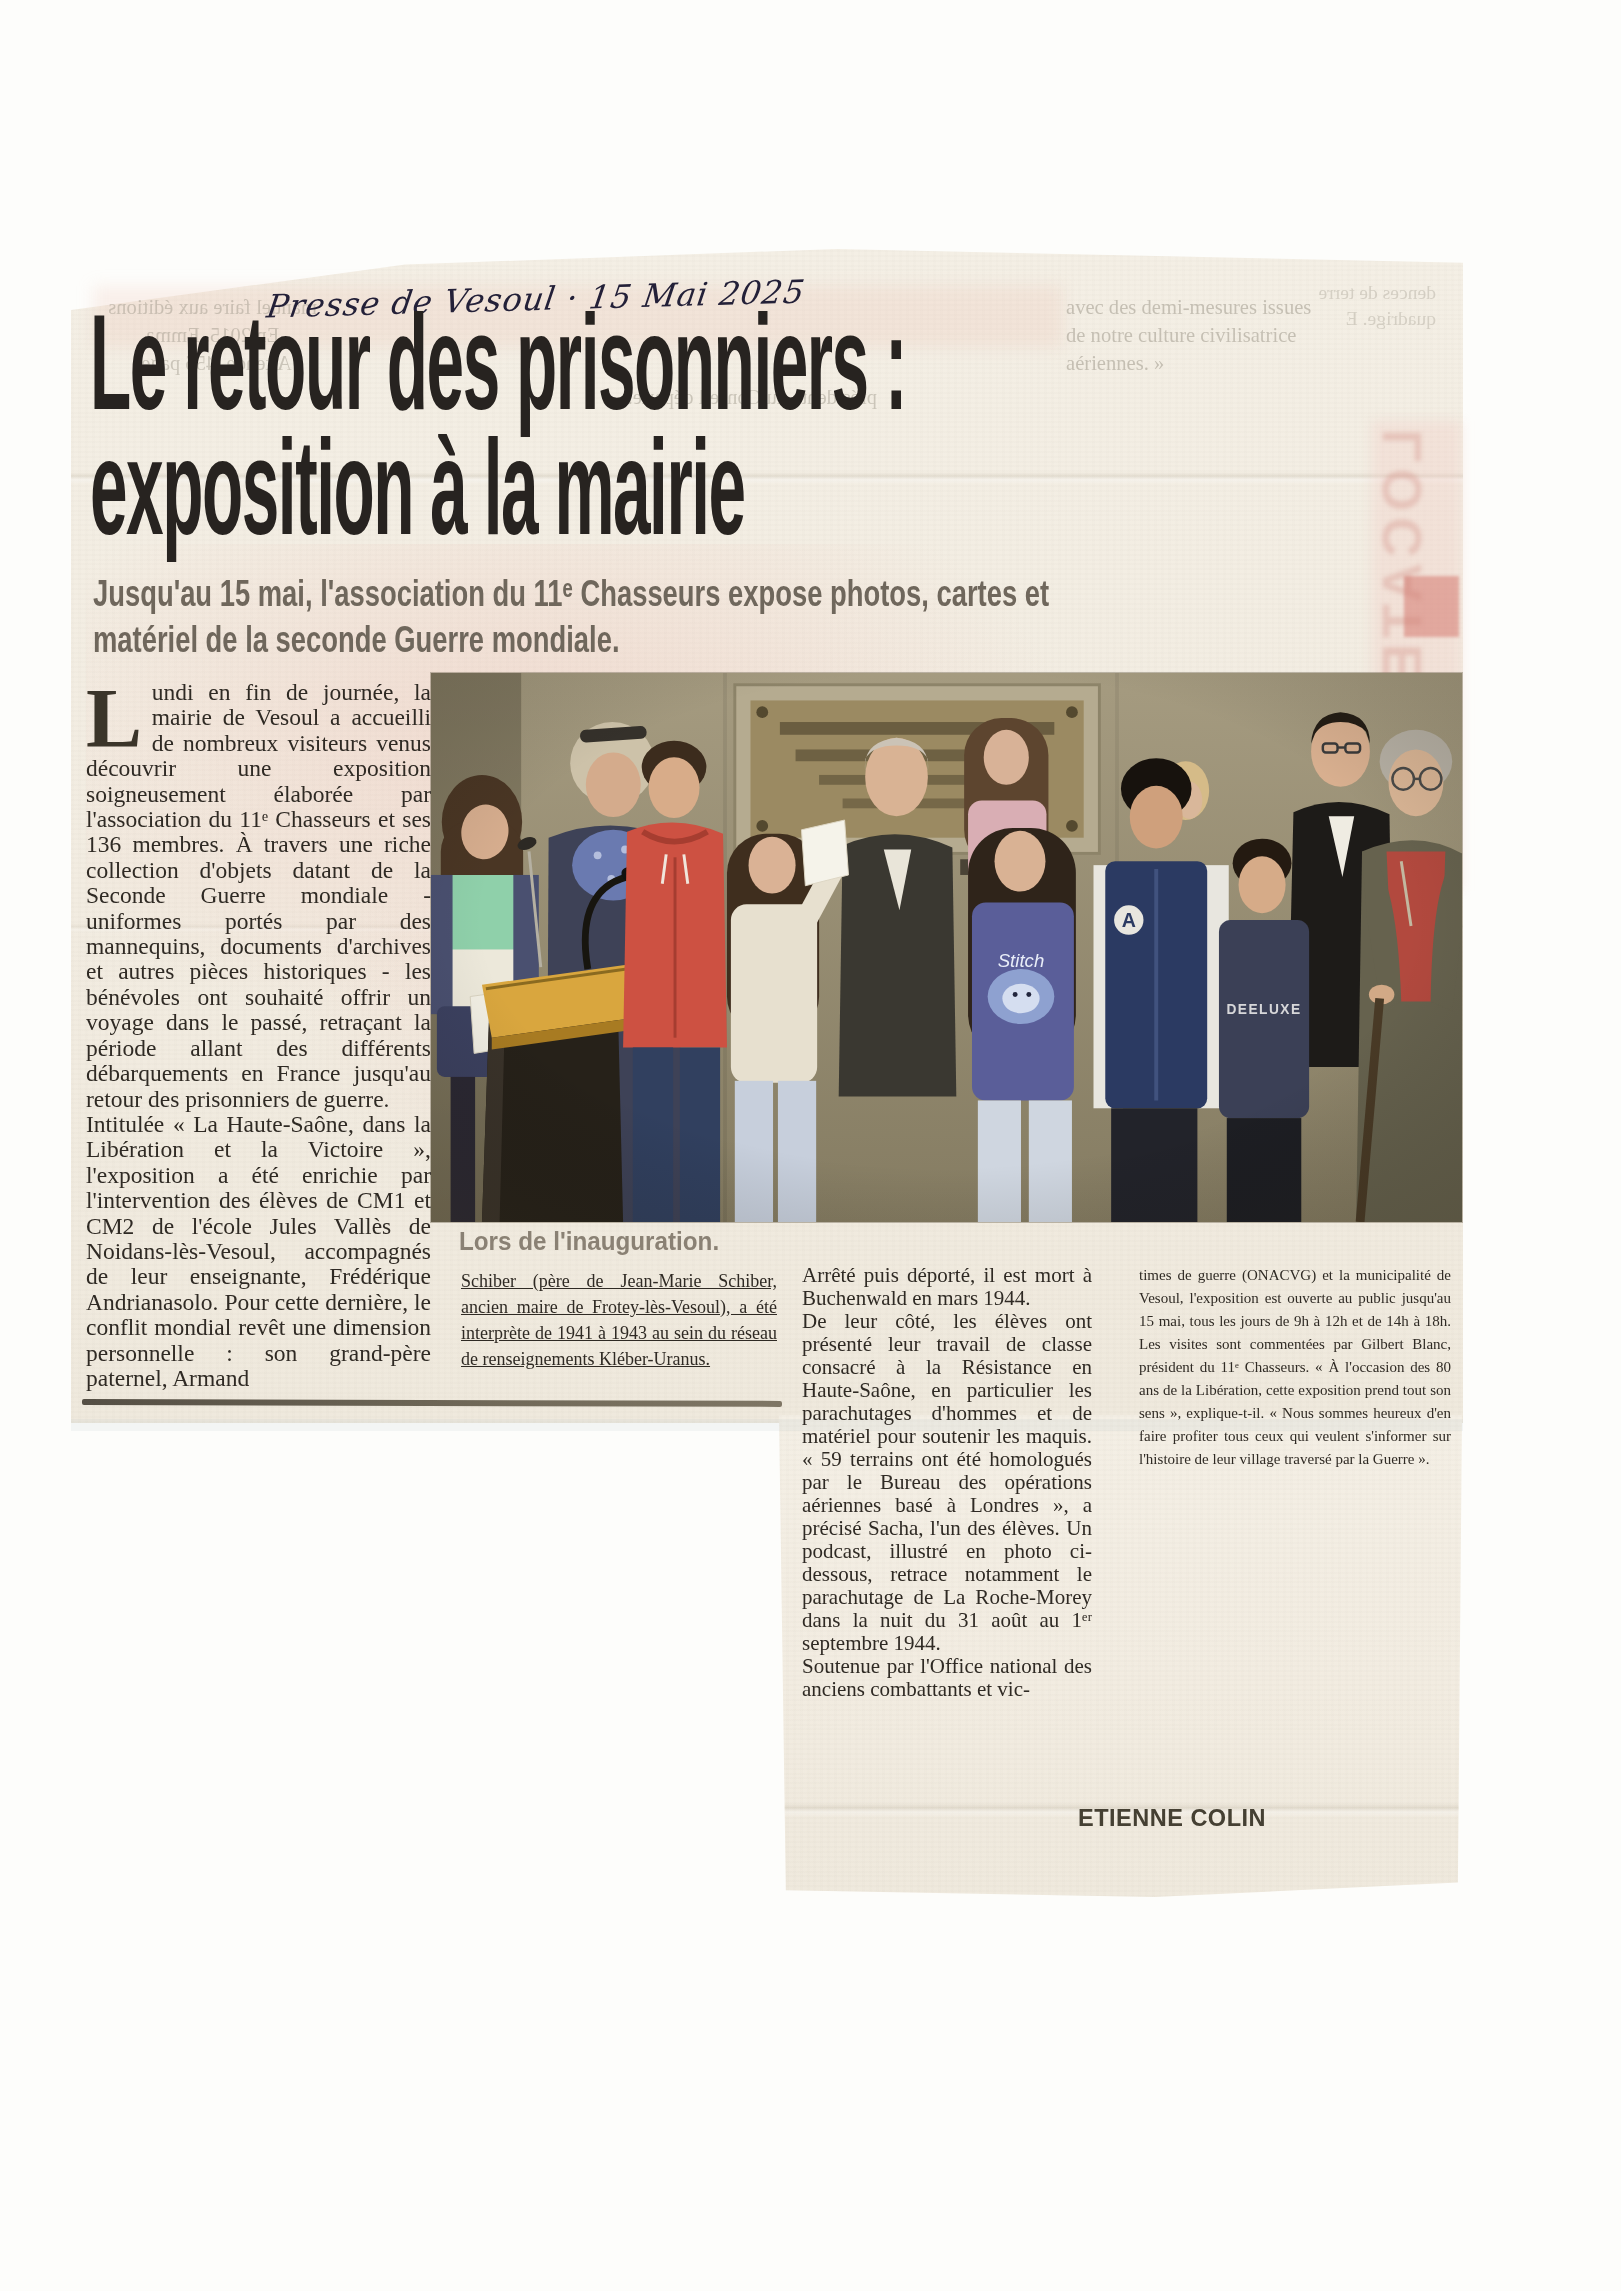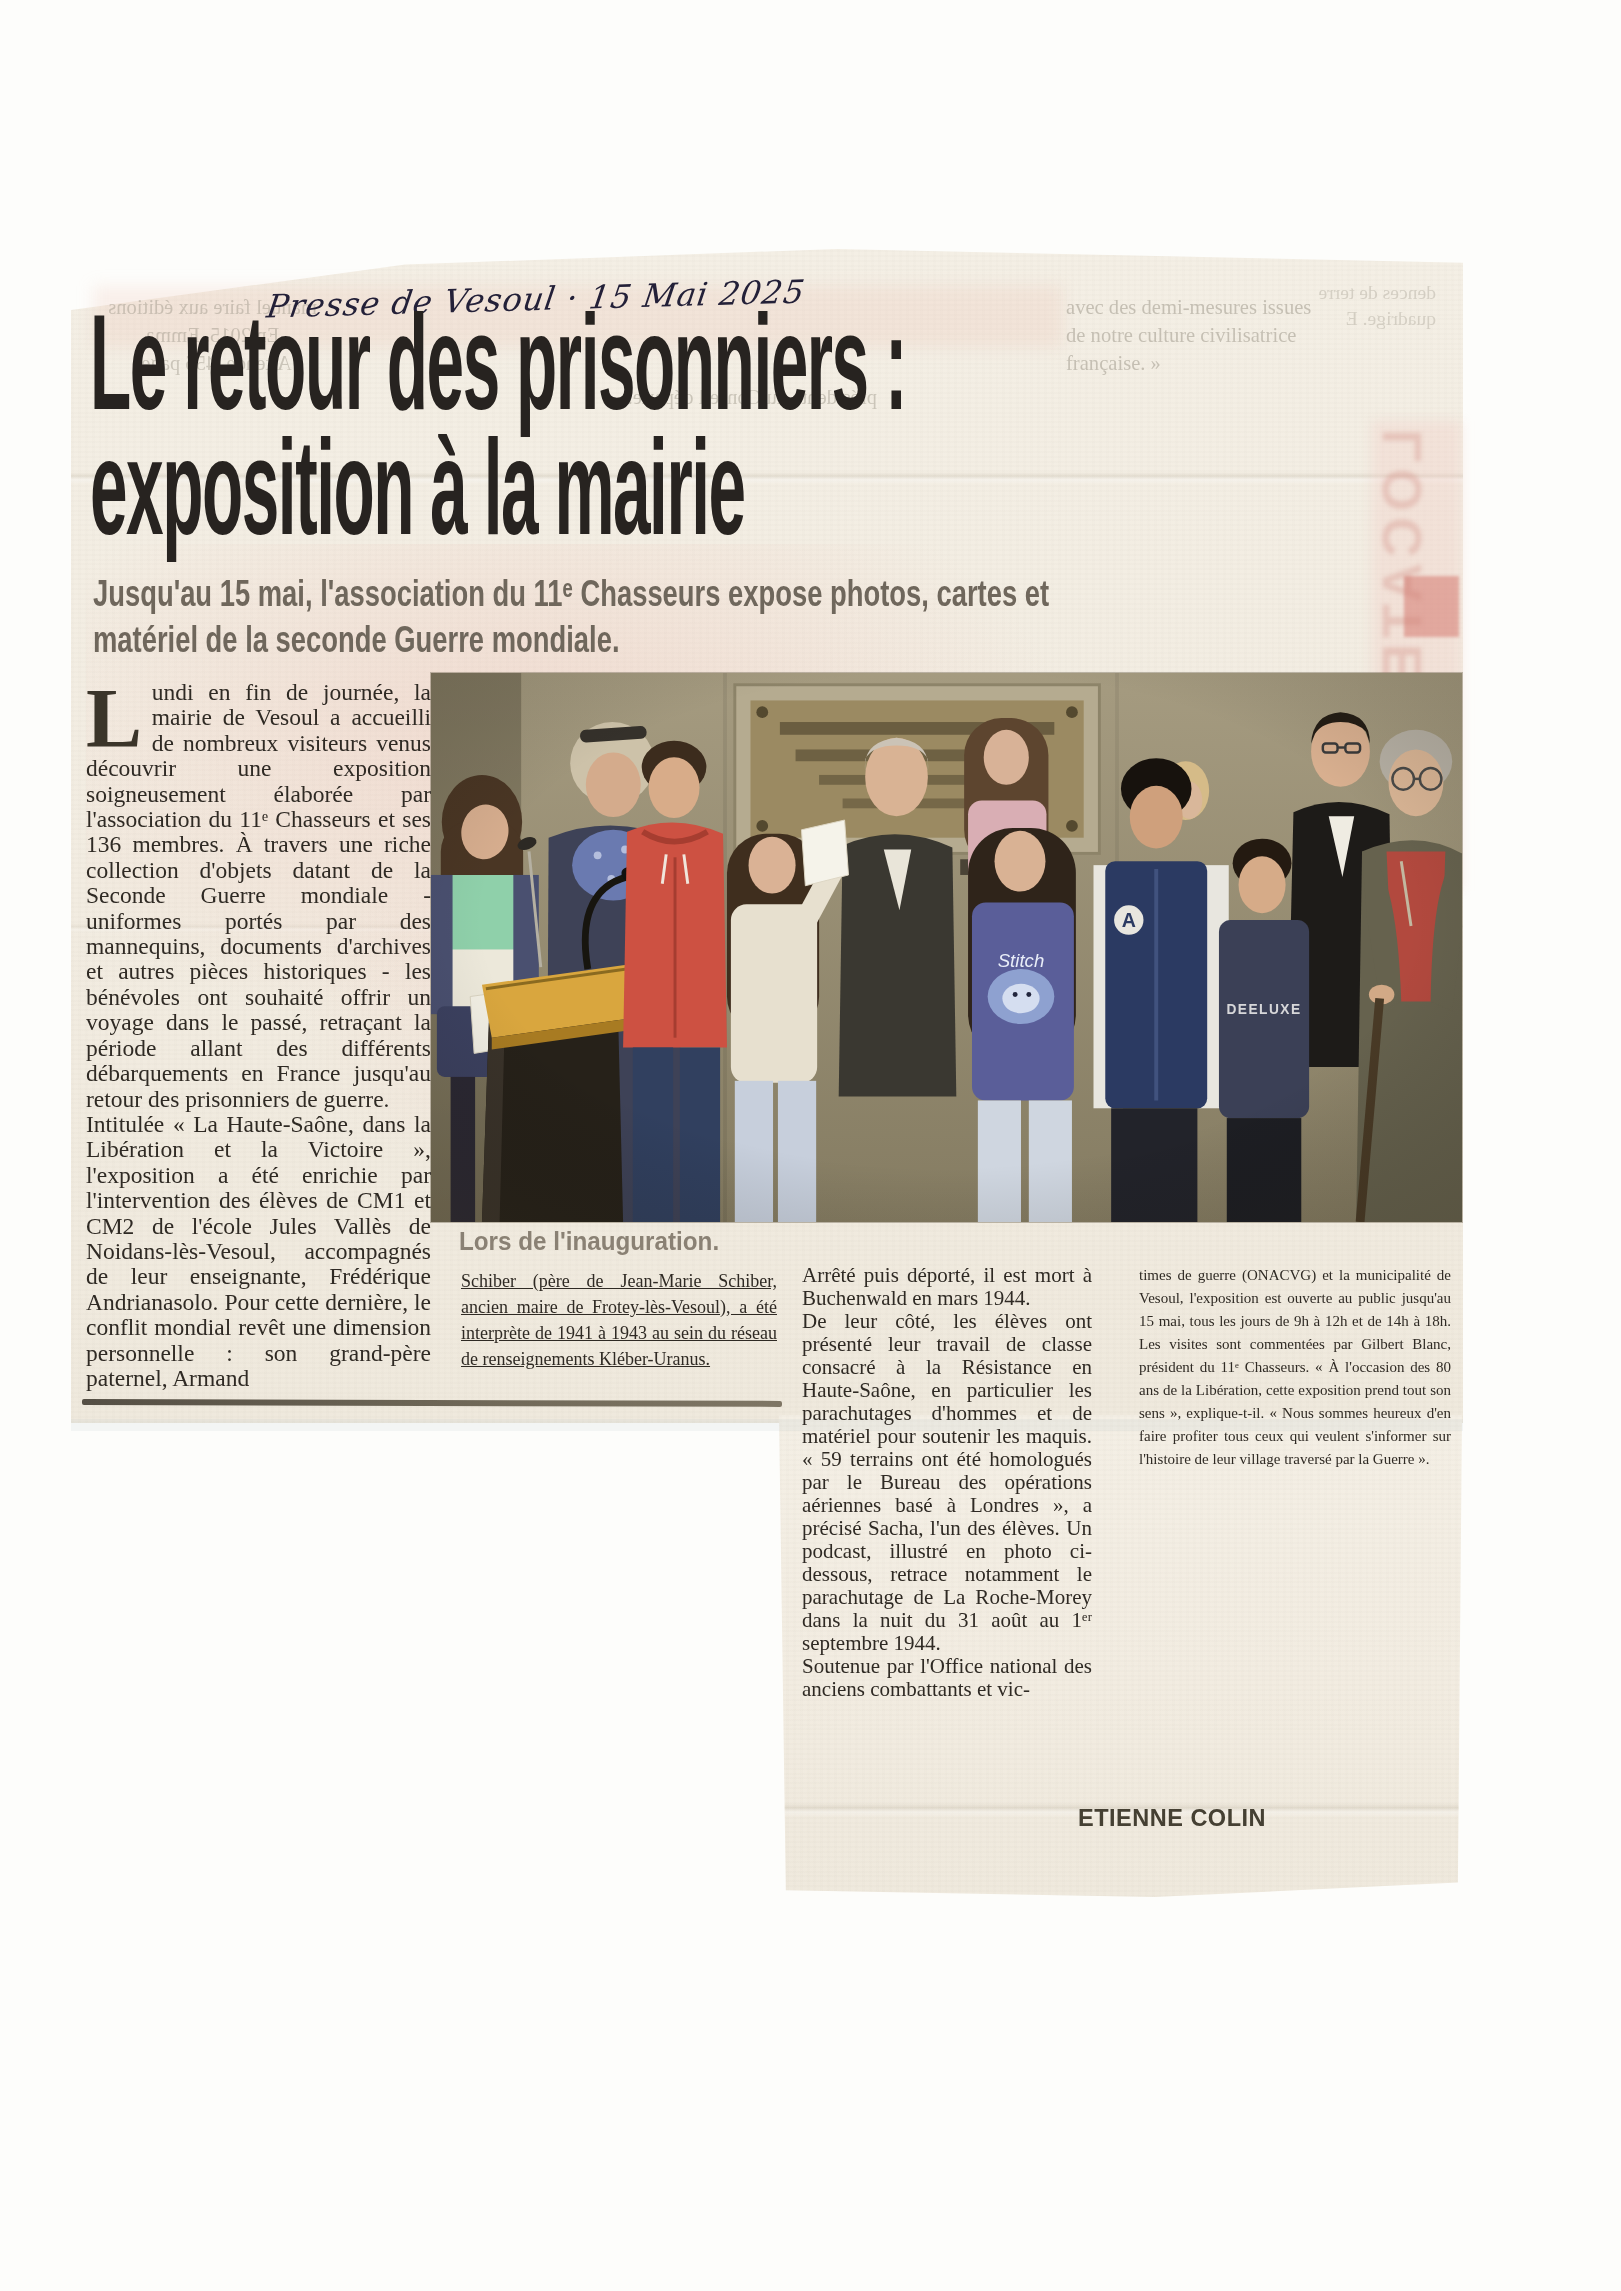--- a/index.html
+++ b/index.html
@@ -119,21 +119,21 @@
 
 <div class="bleed mirror" style="left:90px;top:294px;width:245px;font-size:20.6px;text-align:center;">
   <div>manuel faire aux éditions</div>
   <div>En 2015. Emma</div>
   <div>Attende. 456 pages</div>
 </div>
 <div class="bleed mirror" style="left:544px;top:384px;width:333px;font-size:20.6px;">présidente du Conseil départe.</div>
 <div class="bleed" style="left:1066px;top:286px;width:314px;font-size:20.6px;opacity:.46;margin-top:8px;">
   <div>avec des demi-mesures issues</div>
   <div>de notre culture civilisatrice</div>
-  <div>française. »</div>
+  <div>aériennes. »</div>
 </div>
 <div class="bleed mirror" style="left:1230px;top:280px;width:206px;font-size:19.6px;opacity:.3;">
   <div>dences de terre</div>
   <div>quadrige. E</div>
 </div>
 
 <div class="handwriting">Presse de Vesoul · 15 Mai 2025</div>
 
 <div class="headline">
   <div>Le retour des prisonniers :</div>

